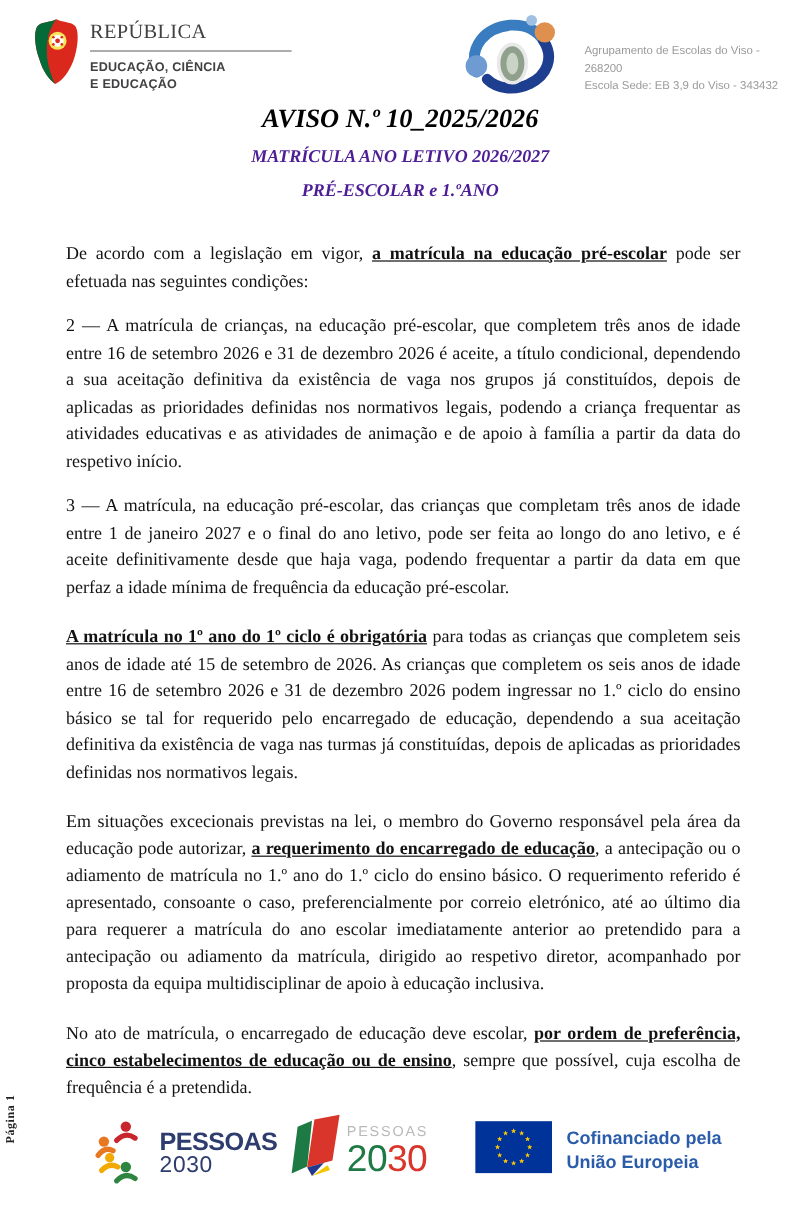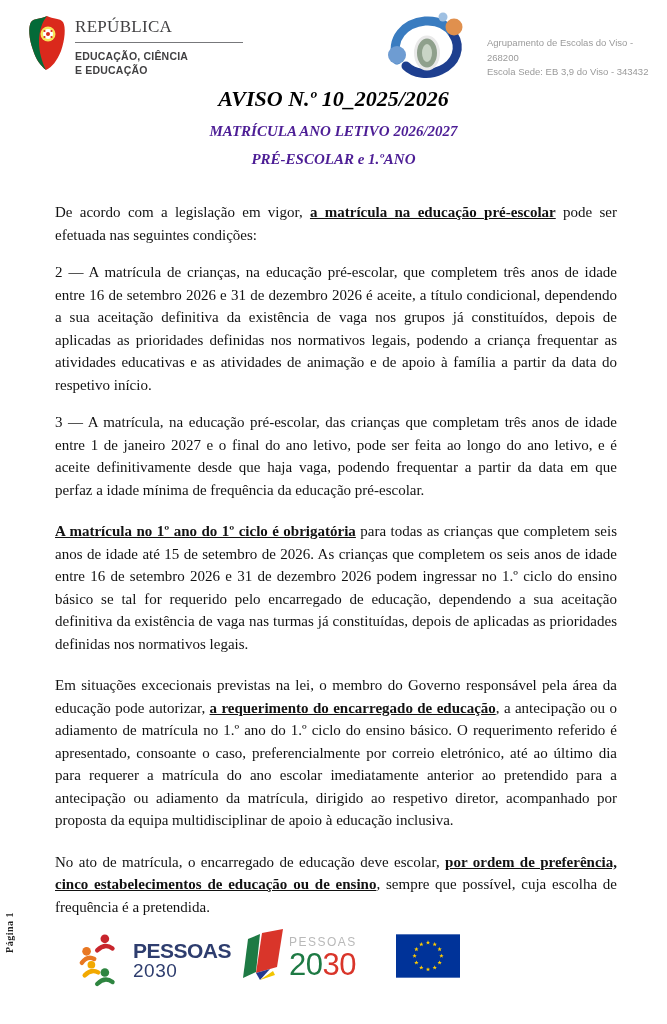--- a/index.html
+++ b/index.html
@@ -193,19 +193,23 @@
           <use href="#eustar" transform="translate(42.26,27.5)"></use>
           <use href="#eustar" transform="translate(37.5,32.26)"></use>
           <use href="#eustar" transform="translate(31,34)"></use>
           <use href="#eustar" transform="translate(24.5,32.26)"></use>
           <use href="#eustar" transform="translate(19.74,27.5)"></use>
           <use href="#eustar" transform="translate(18,21)"></use>
           <use href="#eustar" transform="translate(19.74,14.5)"></use>
           <use href="#eustar" transform="translate(24.5,9.74)"></use>
         </svg>
       </span>
+      <span class="eu-text">
+        <div>Cofinanciado pela</div>
+        <div>União Europeia</div>
+      </span>
     </div>
 
   </footer>
 
   <div class="page-number">Página 1</div>
 
 </div>
 
 </body></html>

